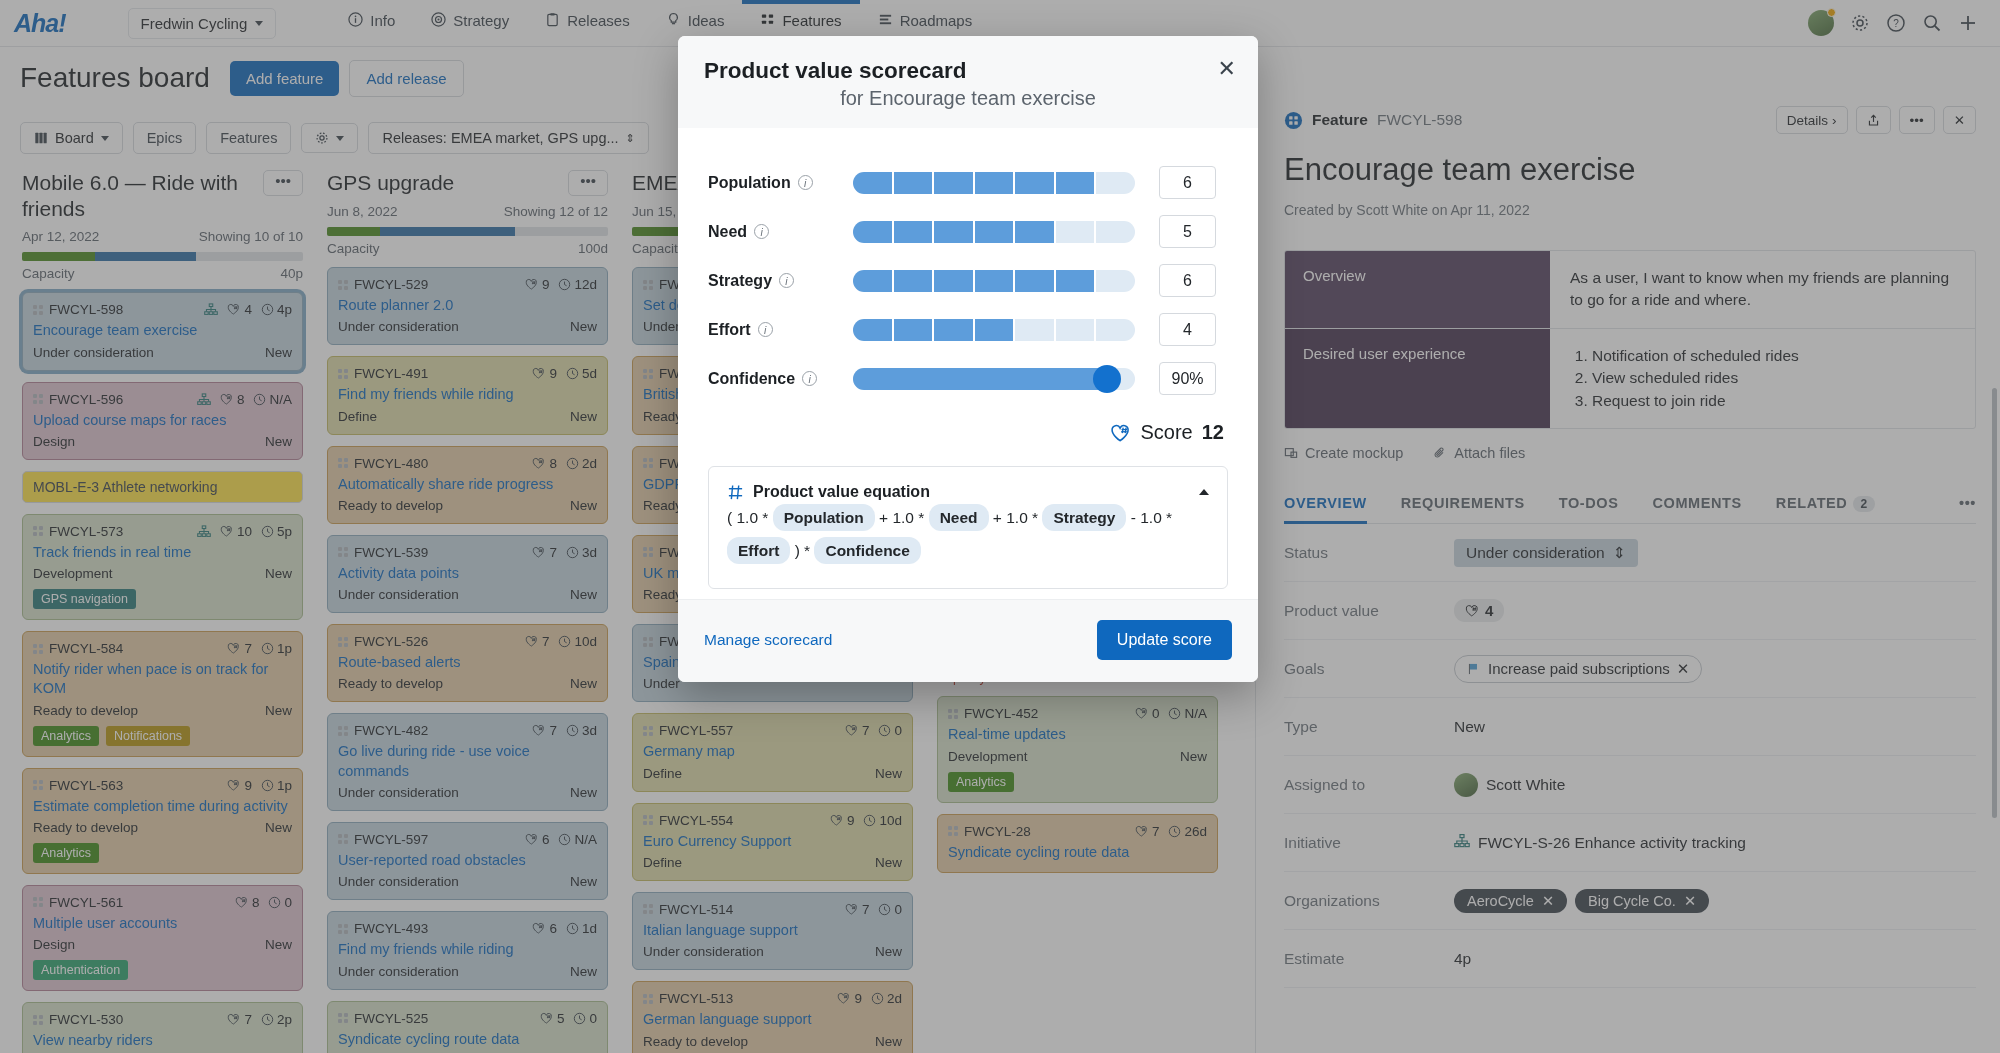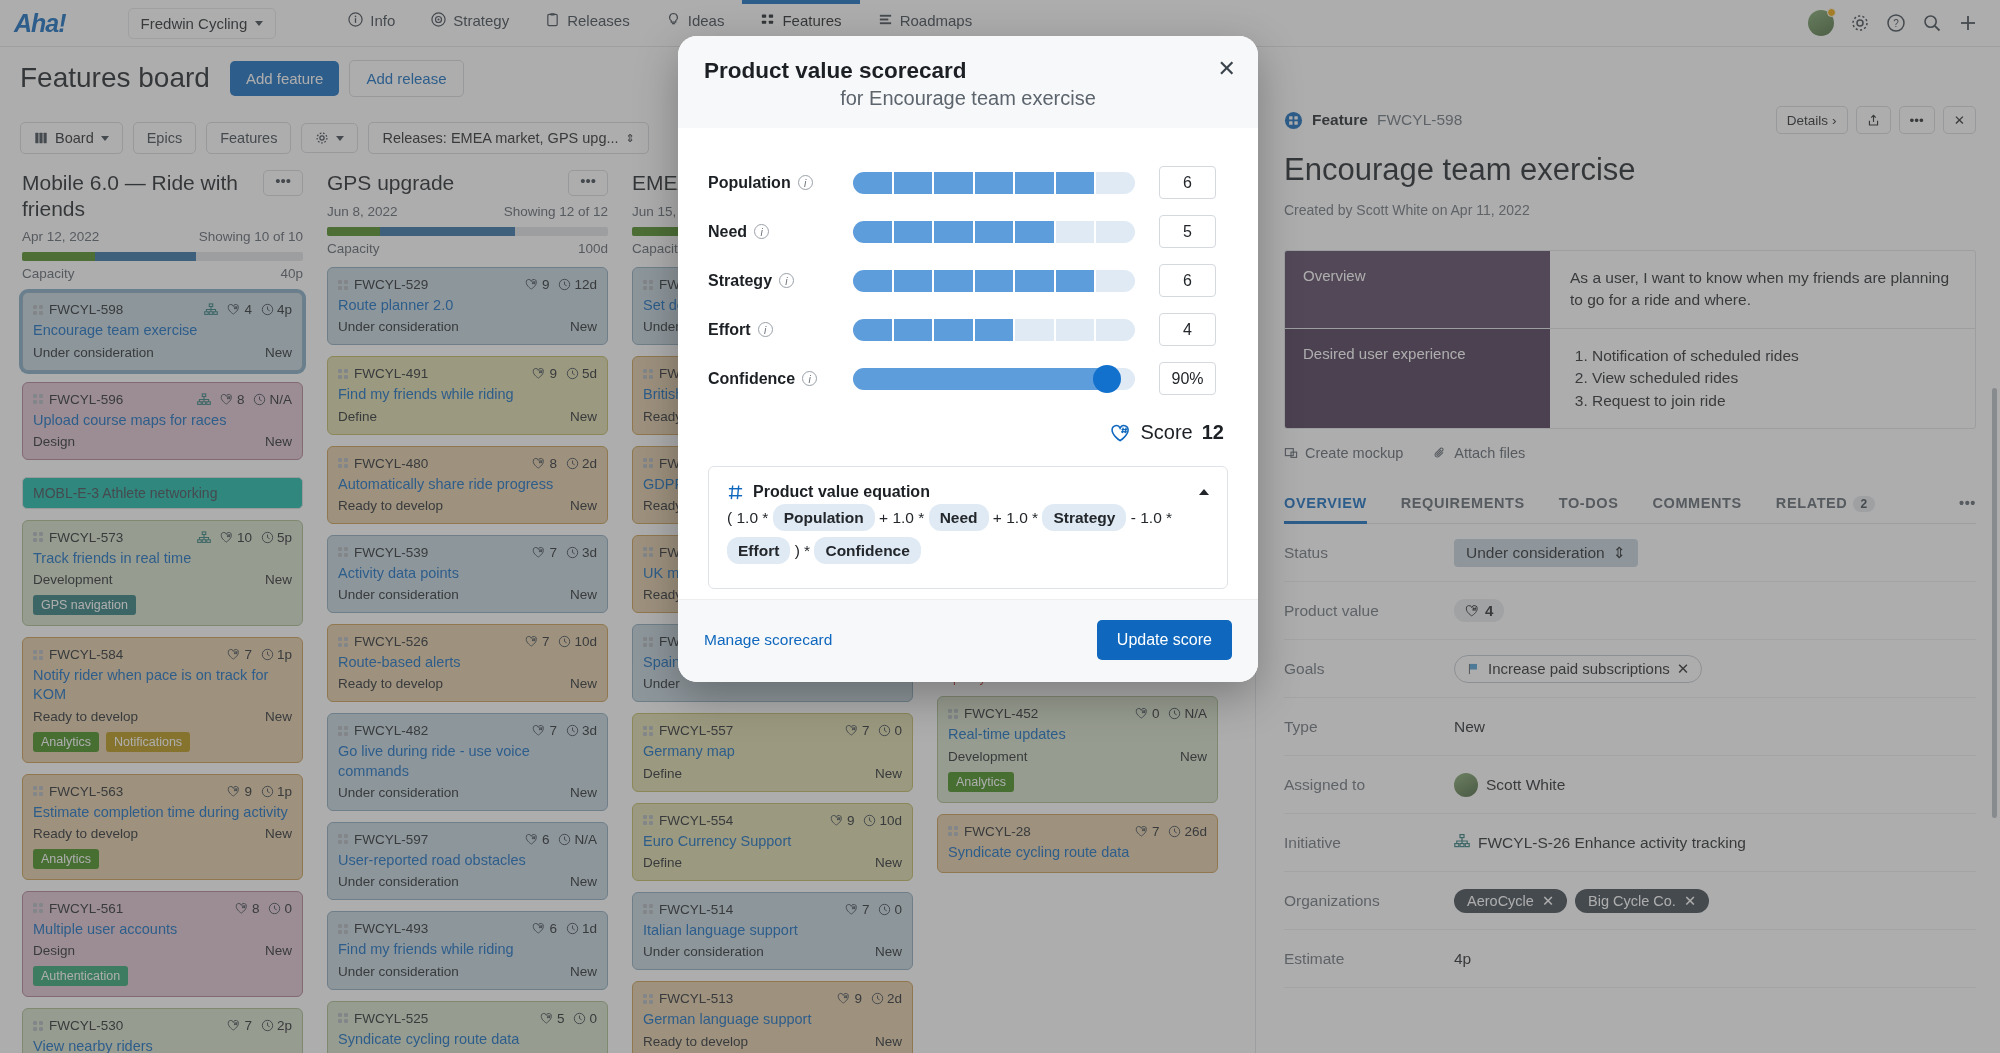--- a/index.html
+++ b/index.html
@@ -73,21 +73,21 @@
   .card-top { display: flex; align-items: center; font-size: 13.5px; color: #3b444d; gap: 6px; }
   .grip { display: inline-grid; grid-template-columns: 4px 4px; gap: 2px; }
   .grip i { width: 4px; height: 4px; background: #b0b6bc; display: block; border-radius: 1px; }
   .card-id { font-size: 13.5px; color: #23272b; }
   .card-meta { margin-left: auto; display: flex; align-items: center; gap: 9px; font-size: 13.5px; color: #23272b; }
   .meta-i { display: flex; align-items: center; gap: 3px; }
   .card-title { color: #0f68be; font-size: 14.5px; margin-top: 4px; line-height: 1.33; }
   .card-bot { display: flex; justify-content: space-between; font-size: 13.5px; color: #23272b; margin-top: 4px; }
   .tags { display: flex; gap: 7px; margin-top: 8px; flex-wrap: wrap; }
   .tag { font-size: 12.5px; color: #fff; border-radius: 3px; padding: 3px 8px; }
-  .epic-chip { border: 1px solid #d5d9de; border-radius: 5px; padding: 7px 10px; font-size: 14px; color: #3b444d; margin-top: 17px; background: #14b8a6; }
+  .epic-chip { border: 1px solid #d5d9de; border-radius: 5px; padding: 7px 10px; font-size: 14px; color: #3b444d; margin-top: 11px; background: #fde047; }
   .cap-limit { display: flex; align-items: center; gap: 8px; margin-top: 12px; }
   .cap-limit .line { flex: 1; height: 2px; background: #c0392b; }
   .cap-limit span { font-size: 12.5px; color: #c0392b; }
 
   
   .detail {
     position: absolute; top: 88px; right: 0; width: 745px; height: 965px;
     background: #fff; border-left: 1px solid #dfe2e6; padding: 18px 24px 0 28px; overflow: hidden;
   }
   .d-head { display: flex; align-items: center; }
@@ -124,21 +124,21 @@
   .av-g1 { background: linear-gradient(150deg,#86ab72,#44613a); }
   .av-g2 { background: linear-gradient(150deg,#d8cfc8,#8b7f76); }
   .av-g3 { background: linear-gradient(150deg,#5ba7d8,#2f6f9e); }
   .av-g4 { background: linear-gradient(150deg,#4d9fd6,#24506f); }
   .av-g5 { background: linear-gradient(150deg,#8a7064,#3d2c26); }
   .scroll-track { position: absolute; right: 3px; top: 300px; width: 5px; height: 430px; background: #b9bfc5; border-radius: 3px; }
 
   
   .modal {
     position: absolute; z-index: 100; left: 678px; top: 36px; width: 580px;
-    background: #fff; border-radius: 19px; box-shadow: 0 14px 44px rgba(0,0,0,0.28);
+    background: #fff; border-radius: 7px; box-shadow: 0 14px 44px rgba(0,0,0,0.28);
     overflow: hidden;
   }
   .m-head { background: #f7f8f9; padding: 22px 26px 18px; position: relative; }
   .m-title { font-size: 22.5px; color: #1c2024; font-weight: 600; }
   .m-sub { font-size: 20px; color: #5c646d; margin-top: 3px; text-align: center; }
   .m-close { position: absolute; top: 22px; right: 22px; background: none; border: none; font-size: 22px; color: #3b444d; line-height: 1; }
   .m-body { padding: 30px 30px 10px; }
   .sc-row { display: flex; align-items: center; height: 49px; }
   .sc-label { width: 145px; flex: 0 0 145px; font-size: 16px; color: #1c2024; font-weight: 600; display: flex; align-items: center; gap: 7px; }
   .info-i { width: 15px; height: 15px; border-radius: 50%; border: 1.2px solid #9aa1a8; color: #6b737b; font-size: 10.5px; display: inline-flex; align-items: center; justify-content: center; font-weight: 400; font-style: italic; }

